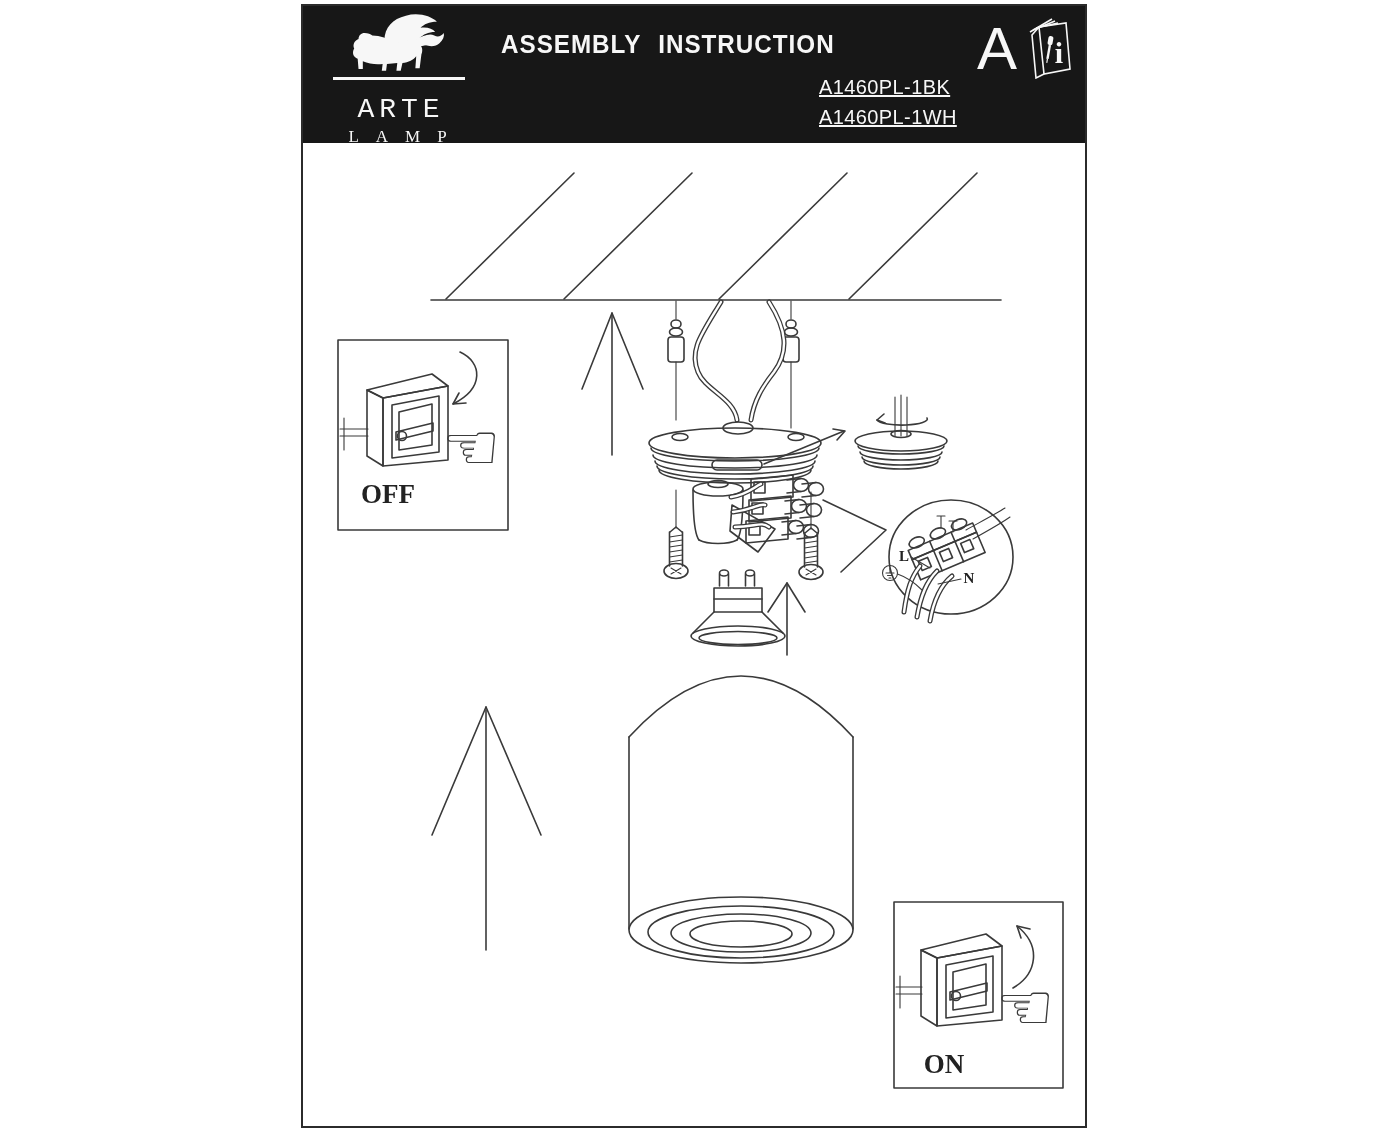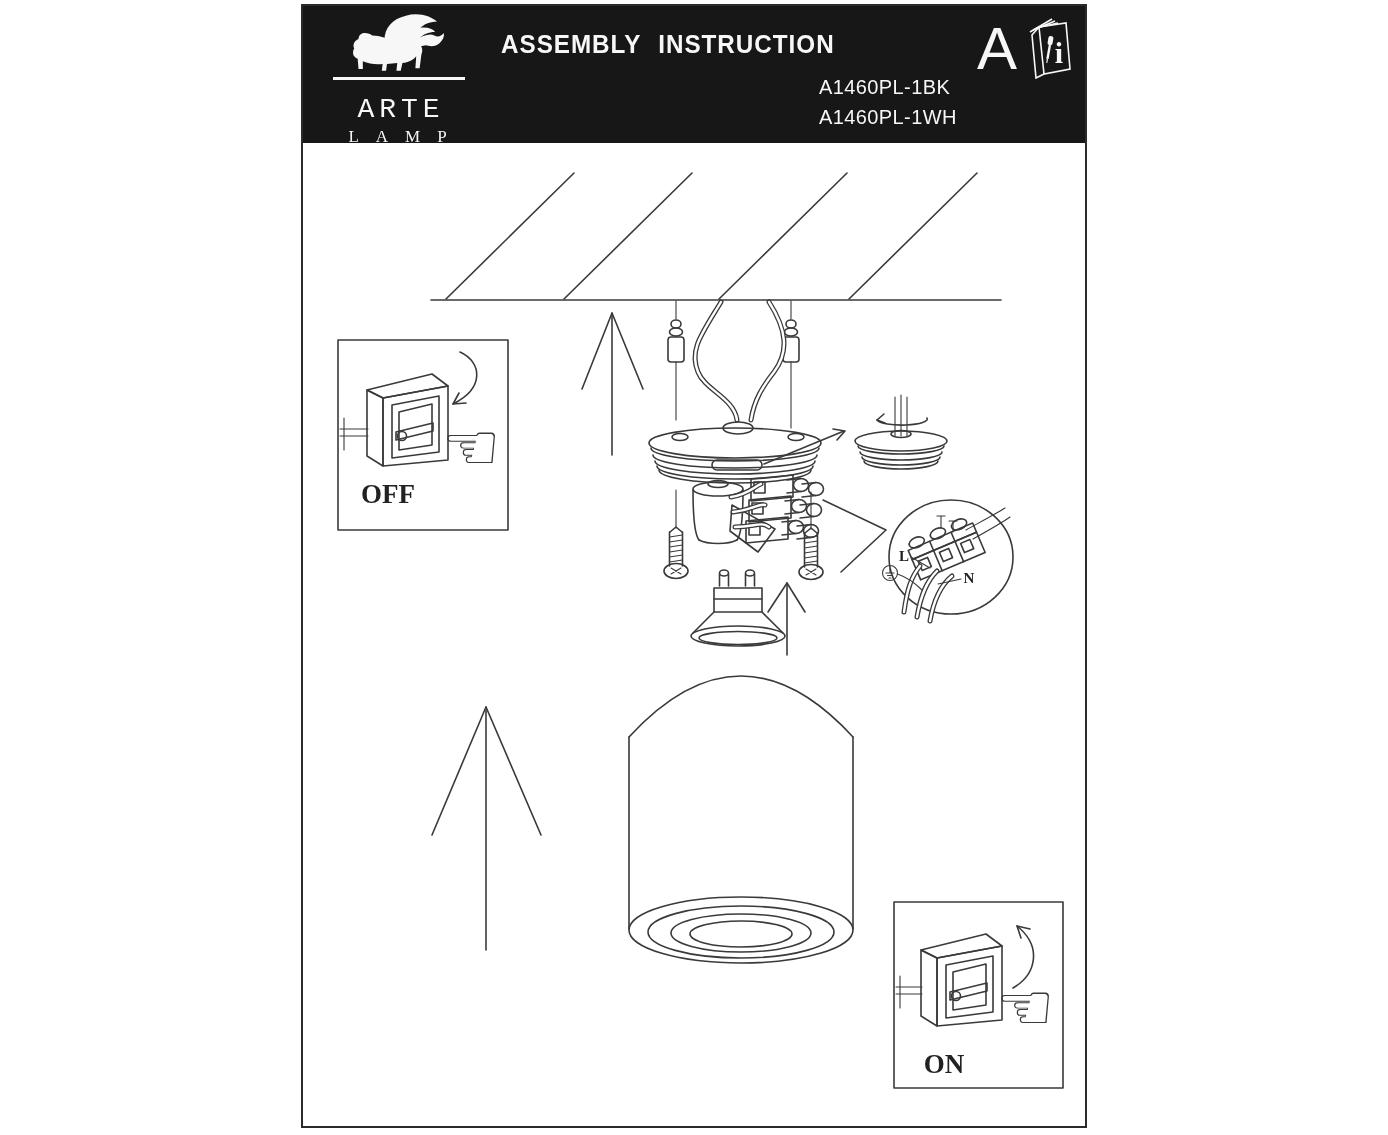--- a/index.html
+++ b/index.html
@@ -14,21 +14,21 @@
   .logo-rule{height:3px;background:#f7f7f7;margin:1px 4px 0 4px;}
   .brand{font-family:Liberation Mono, monospace;font-size:28px;letter-spacing:5px;
          line-height:40px;margin-top:10px;padding-left:4px;}
   .brand-sub{font-family:"Liberation Serif", serif;font-size:17px;letter-spacing:17px;
              padding-left:14px;line-height:14px;}
   .title-en{position:absolute;left:198px;top:24px;font-size:25px;font-weight:bold;
             letter-spacing:1px;word-spacing:10px;transform:scaleX(.97);transform-origin:left;}
   .title-ru{position:absolute;left:198px;top:72px;font-size:38px;font-weight:bold;
             letter-spacing:0.5px;}
   .models{position:absolute;left:516px;top:66px;font-size:20px;line-height:30px;
-          letter-spacing:0.4px;}
+          letter-spacing:0.4px;text-decoration:underline;}
   .letterA{position:absolute;left:674px;top:8px;font-size:60px;font-weight:400;}
   .booklet{position:absolute;left:722px;top:9px;}
   
   .draw{display:block;}
   .ink{stroke:#3a3a3a;stroke-width:1.6;fill:none;stroke-linecap:round;stroke-linejoin:round;}
   .ink-thin{stroke:#3a3a3a;stroke-width:1.1;fill:none;stroke-linecap:round;}
   .wire-o{stroke:#3a3a3a;stroke-width:5;fill:none;stroke-linecap:round;}
   .wire-i{stroke:#ffffff;stroke-width:2.4;fill:none;stroke-linecap:round;}
   .lbl{font-family:"Liberation Serif", serif;fill:#222;font-weight:bold;}
   .hand{font-family:"DejaVu Sans", sans-serif;fill:#3a3a3a;}

